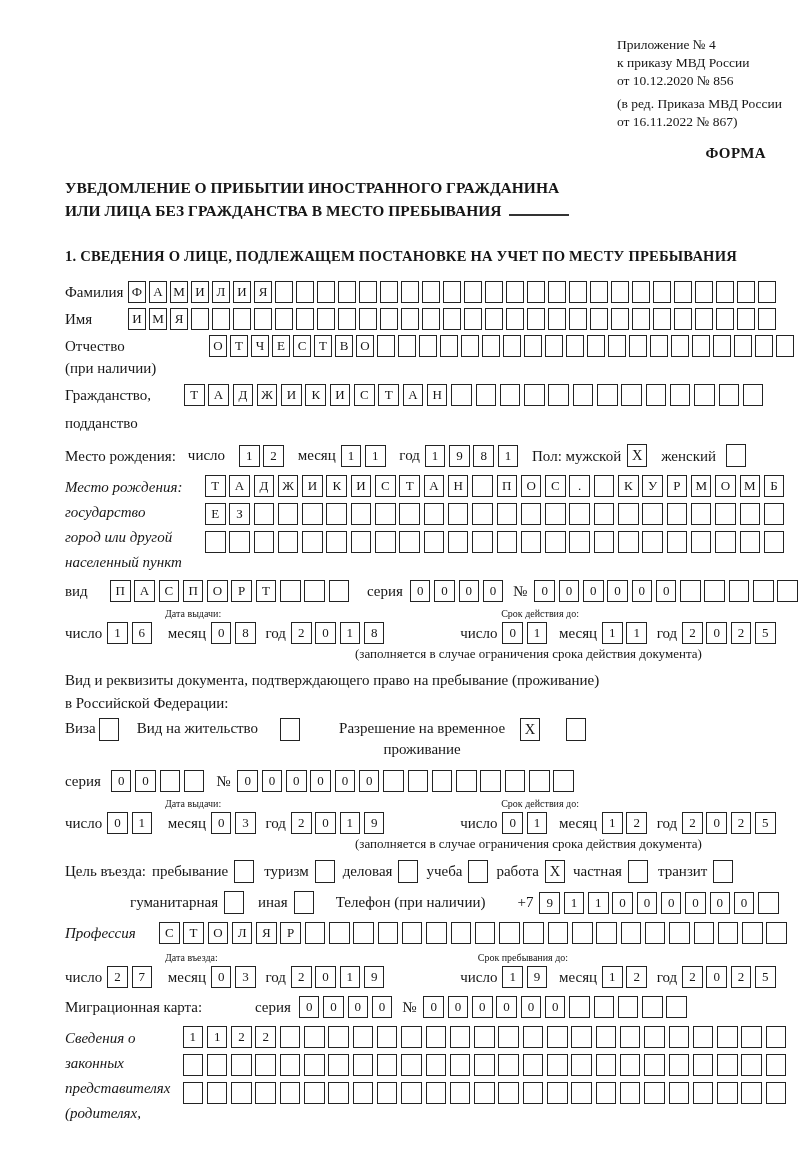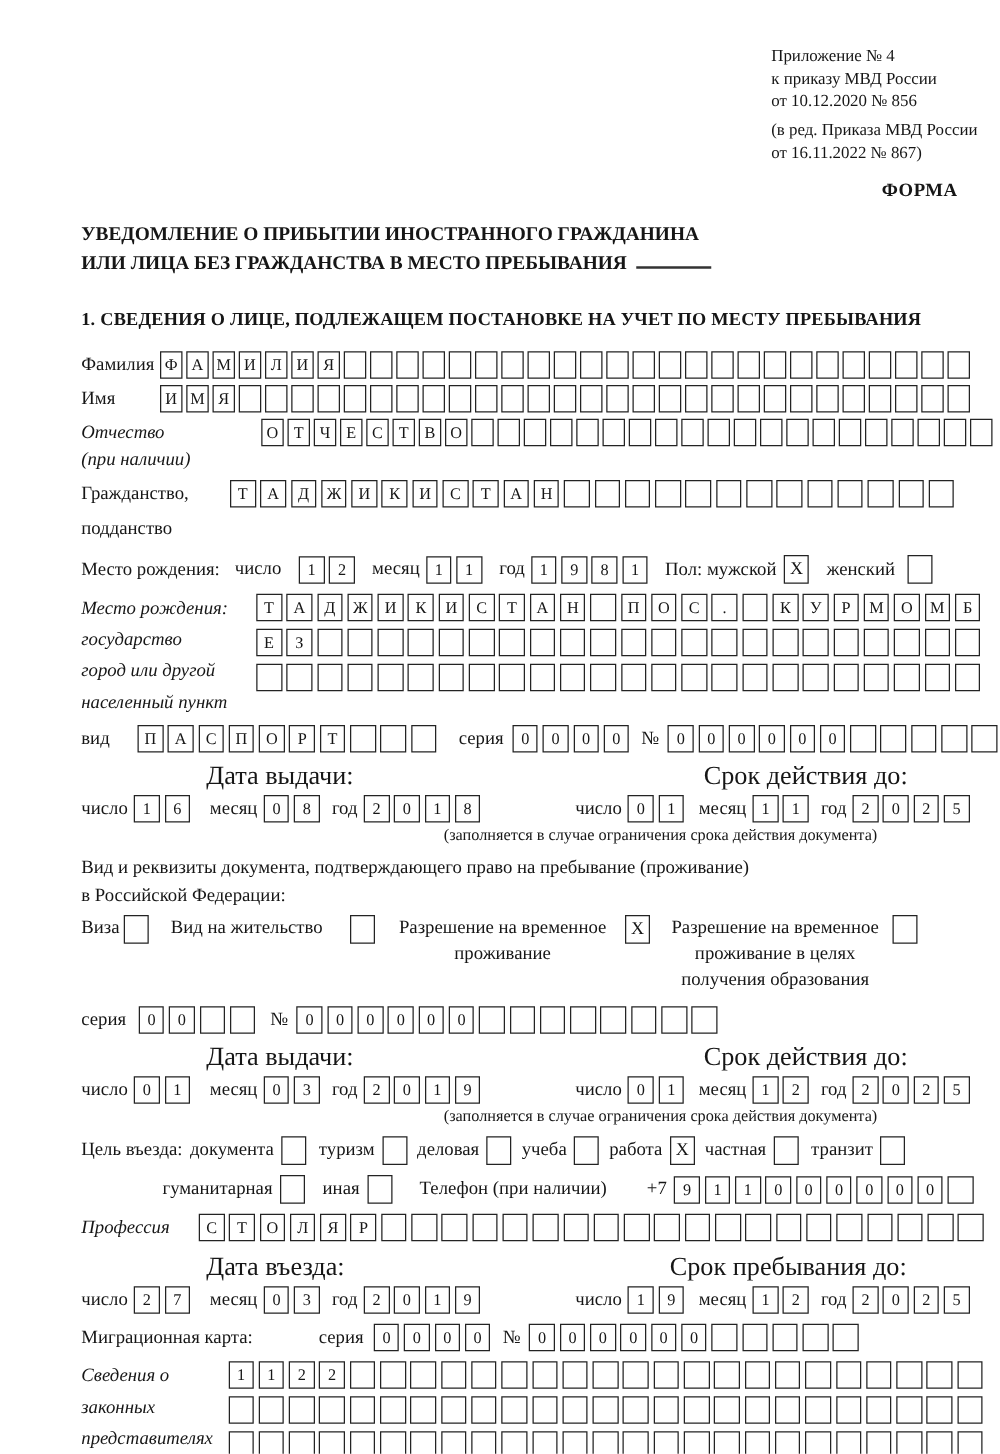--- a/index.html
+++ b/index.html
@@ -19,29 +19,29 @@
   
   .row{display:flex;align-items:flex-start;margin-bottom:5px;}
   .lbl{font-size:15px;line-height:22px;flex:0 0 auto;}
   .cells{display:flex;flex:0 0 auto;}
   .cell{
     flex:0 0 auto;box-sizing:border-box;
     width:18px;height:22px;border:1.6px solid #232323;margin-right:3px;
     text-align:center;font-size:13px;line-height:19px;background:#fff;
   }
   .wide .cell{width:20.5px;margin-right:3.8px;}
-  .w63{width:63px;}  .w144{width:144px;font-style:italic;} .w119{width:119px;} .w140{width:140px;}
+  .w63{width:63px;}  .w144{width:144px;} .w119{width:119px;} .w140{width:140px;}
   .w45{width:45px;}  .w94{width:94px;font-style:italic;}   .w150{width:150px;}
   .cbox{
     flex:0 0 auto;display:inline-block;box-sizing:border-box;
     width:20px;height:23px;border:1.6px solid #232323;
     text-align:center;font-size:14.5px;line-height:20px;background:#fff;vertical-align:middle;
   }
   
-  .dates-headings{display:flex;font-size:21px;margin-top:6px;}
+  .dates-headings{display:flex;font-size:10px;margin-top:6px;}
   .dates-row{display:flex;align-items:center;margin-top:3px;}
   .dg{display:flex;align-items:center;}
   .dg .lab{font-size:15px;margin-right:5px;}
   .dg .cells{margin-right:10px;}
   .note{font-size:13px;}
   
   .opts{display:flex;align-items:flex-start;margin-top:6px;}
   .opt{display:flex;align-items:flex-start;}
   .opt .olabel{font-size:15px;line-height:21px;}
   .opt .center{text-align:center;}
@@ -423,26 +423,25 @@
 
   <div class="opts">
     <div class="opt">
       <span class="olabel">Виза</span>
       <span class="cbox" style="margin-left:3px"></span>
     </div>
     <div class="opt" style="margin-left:18px">
       <span class="olabel">Вид на жительство</span>
       <span class="cbox" style="margin-left:22px"></span>
     </div>
-    <div class="opt" style="margin-left:16px">
+    <div class="opt" style="margin-left:36px">
       <span class="olabel center" style="width:172px">Разрешение на временное проживание</span>
       <span class="cbox" style="margin-left:12px">X</span>
     </div>
     <div class="opt" style="margin-left:16px">
-      <span class="olabel center" style="width:168px">Разрешение на временное проживание в целях получения образования</span>
       <span class="cbox" style="margin-left:10px"></span>
     </div>
   </div>
 
   <div class="dates-row" style="margin-top:10px">
     <span class="lbl" style="margin-right:10px">серия</span>
     <span class="cells wide" style="margin-right:8px">
         <span class="cell">0</span>
         <span class="cell">0</span>
         <span class="cell"></span>
@@ -508,21 +507,21 @@
           <span class="cell">0</span>
           <span class="cell">2</span>
           <span class="cell">5</span>
         </span>
     </span>
   </div>
   <div class="note" style="margin-left:290px;margin-top:2px">(заполняется в случае ограничения срока действия документа)</div>
 
   <div class="purpose-row">
     <span class="plabel">Цель въезда:</span>
-    <span class="plabel">документа</span>
+    <span class="plabel">пребывание</span>
     <span class="cbox" style="margin-right:10px"></span>
     <span class="plabel">туризм</span>
     <span class="cbox" style="margin-right:8px"></span>
     <span class="plabel">деловая</span>
     <span class="cbox" style="margin-right:8px"></span>
     <span class="plabel">учеба</span>
     <span class="cbox" style="margin-right:8px"></span>
     <span class="plabel">работа</span>
     <span class="cbox" style="margin-right:8px">X</span>
     <span class="plabel">частная</span>

